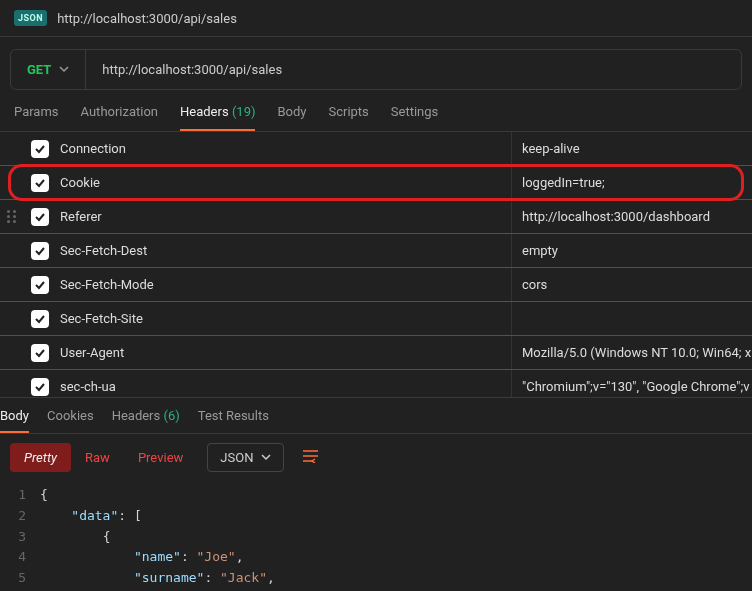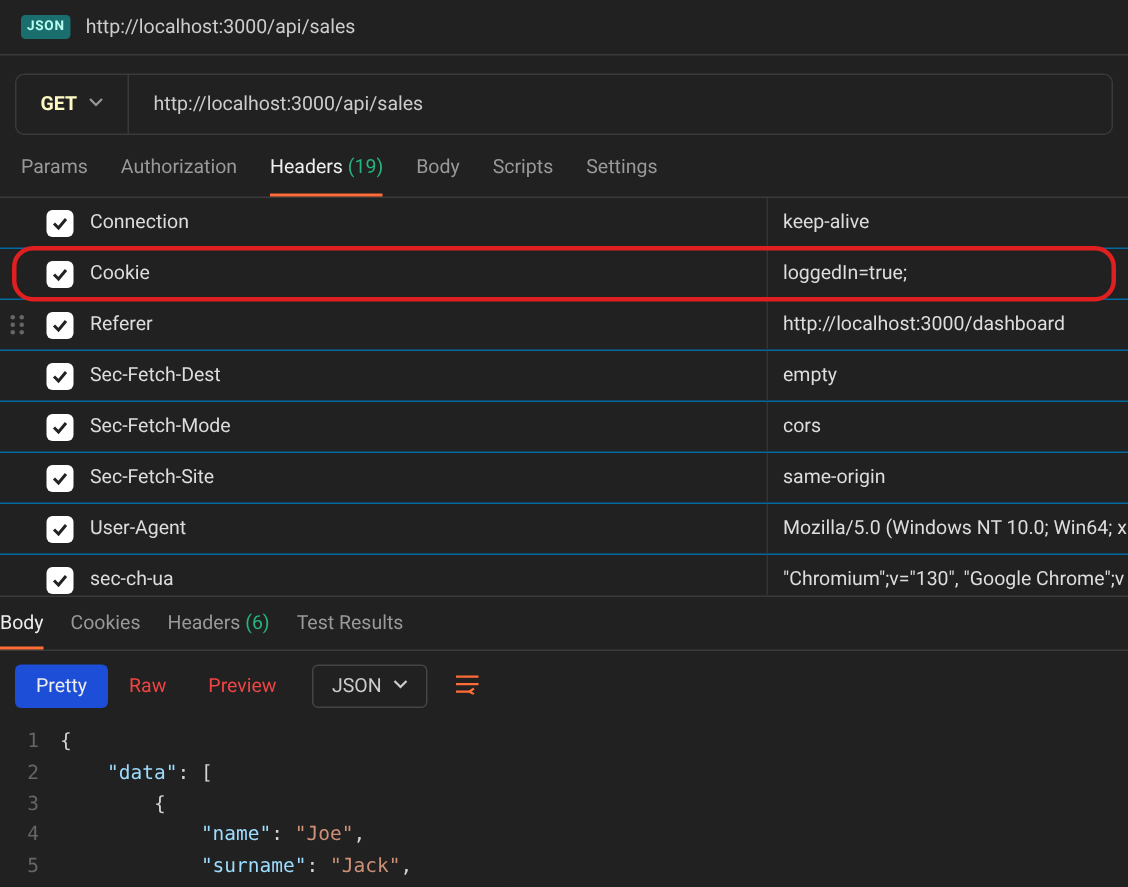--- a/index.html
+++ b/index.html
@@ -38,21 +38,21 @@
   border-radius: 6px;
   overflow: hidden;
 }
 .method-select {
   display: flex;
   align-items: center;
   gap: 8px;
   padding: 12px 16px;
   border-right: 1px solid #3a3a3a;
 }
-.method-label { color: #fef9c3; font-weight: 700; font-size: 13px; }
+.method-label { color: #22c55e; font-weight: 700; font-size: 13px; }
 .chevron { color: #999; font-size: 10px; }
 .url-input {
   flex: 1;
   padding: 12px 16px;
   color: #ccc;
   background: transparent;
 }
 .tabs {
   display: flex;
   gap: 22px;
@@ -130,21 +130,21 @@
   align-items: center;
   gap: 0;
   padding: 8px 10px;
 }
 .view-btn {
   padding: 7px 14px;
   color: #ef4444;
   border-radius: 4px;
   cursor: pointer;
 }
-.view-btn.active { background: #1d4ed8; color: #eee; }
+.view-btn.active { background: #7f1d1d; color: #eee; font-style: italic; }
 .format-select {
   display: flex;
   align-items: center;
   gap: 8px;
   padding: 6px 12px;
   border: 1px solid #444;
   border-radius: 4px;
   margin-left: 10px;
   color: #ccc;
 }
@@ -282,21 +282,20 @@
     <div class="header-row">
       <div class="drag-col"></div>
       <div class="check-col">
         <div class="checkbox">
           <svg viewBox="0 0 12 12">
             <path d="M2 6 L5 9 L10 3" stroke="#222" stroke-width="2" fill="none"></path>
           </svg>
         </div>
       </div>
       <div class="key-col">Sec-Fetch-Site</div>
-      <div class="val-col">same-origin</div>
     </div>
     <div class="header-row">
       <div class="drag-col"></div>
       <div class="check-col">
         <div class="checkbox">
           <svg viewBox="0 0 12 12">
             <path d="M2 6 L5 9 L10 3" stroke="#222" stroke-width="2" fill="none"></path>
           </svg>
         </div>
       </div>

